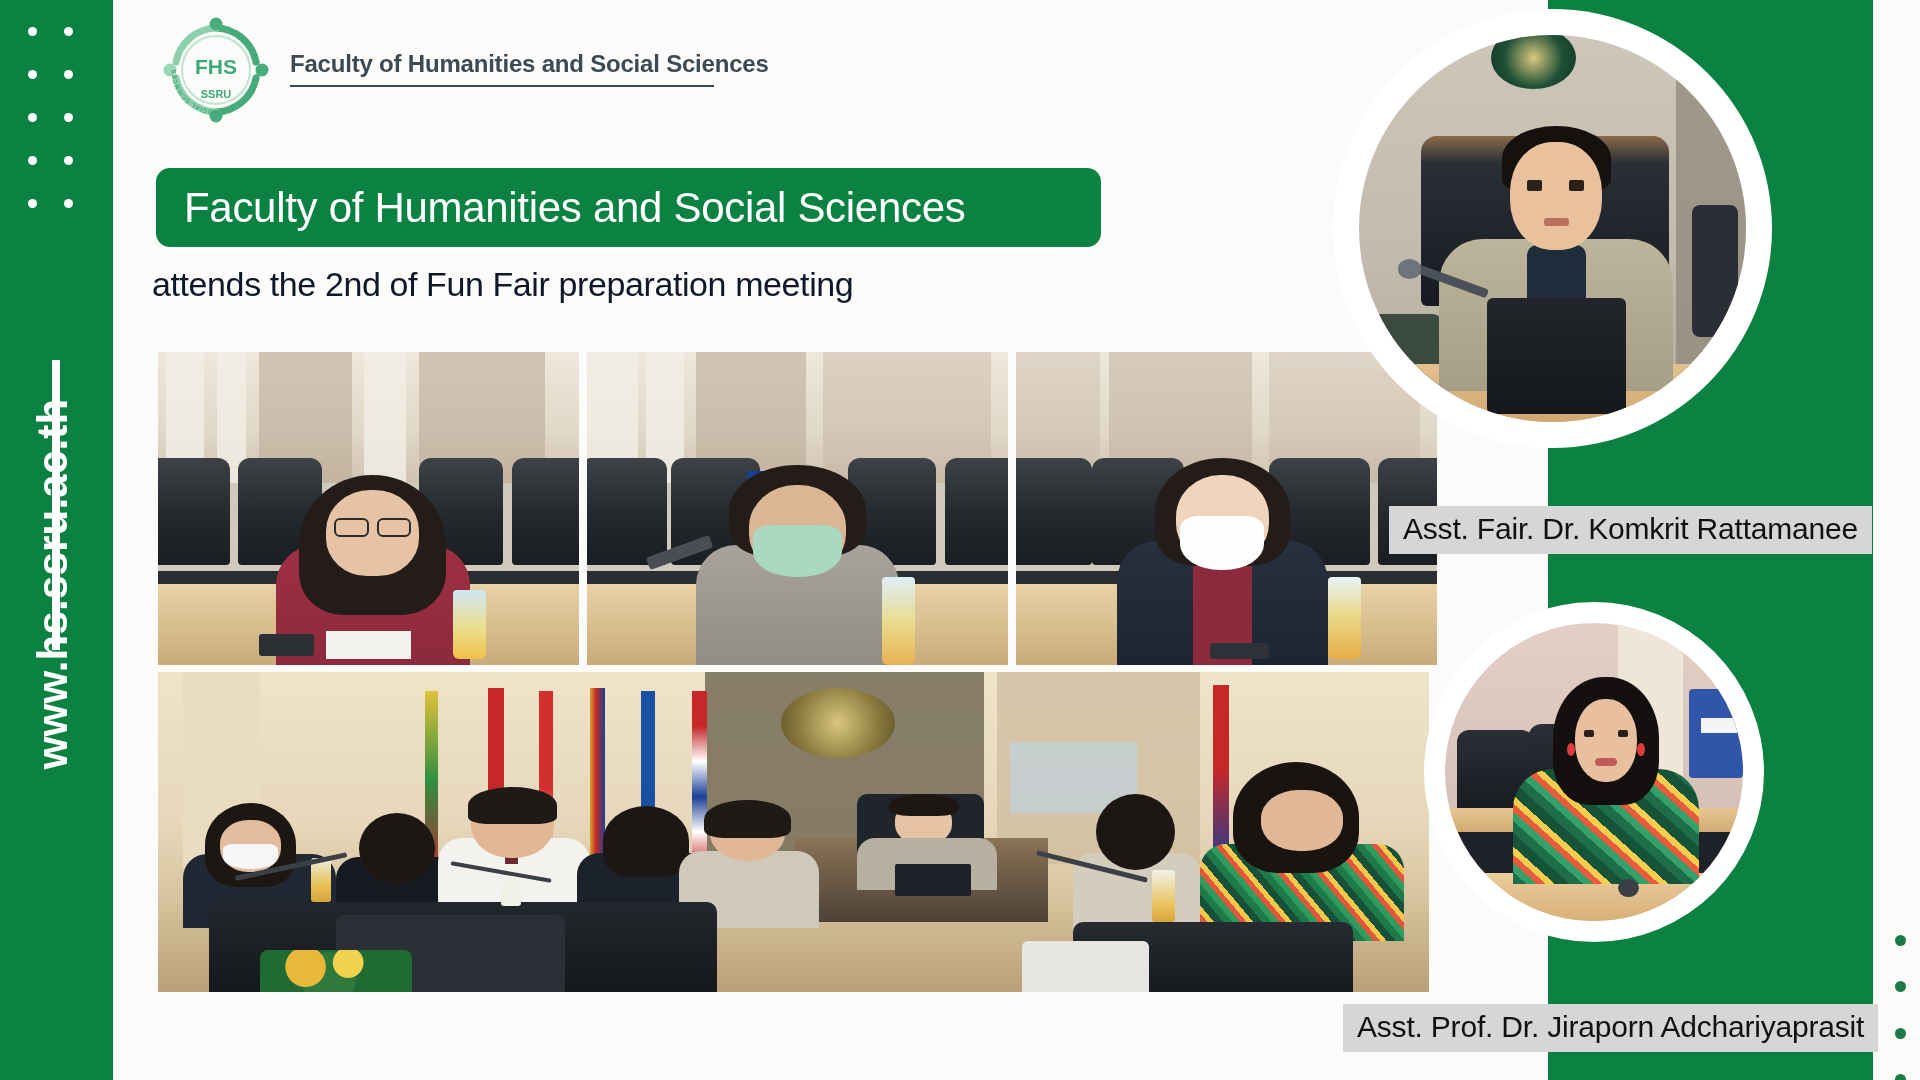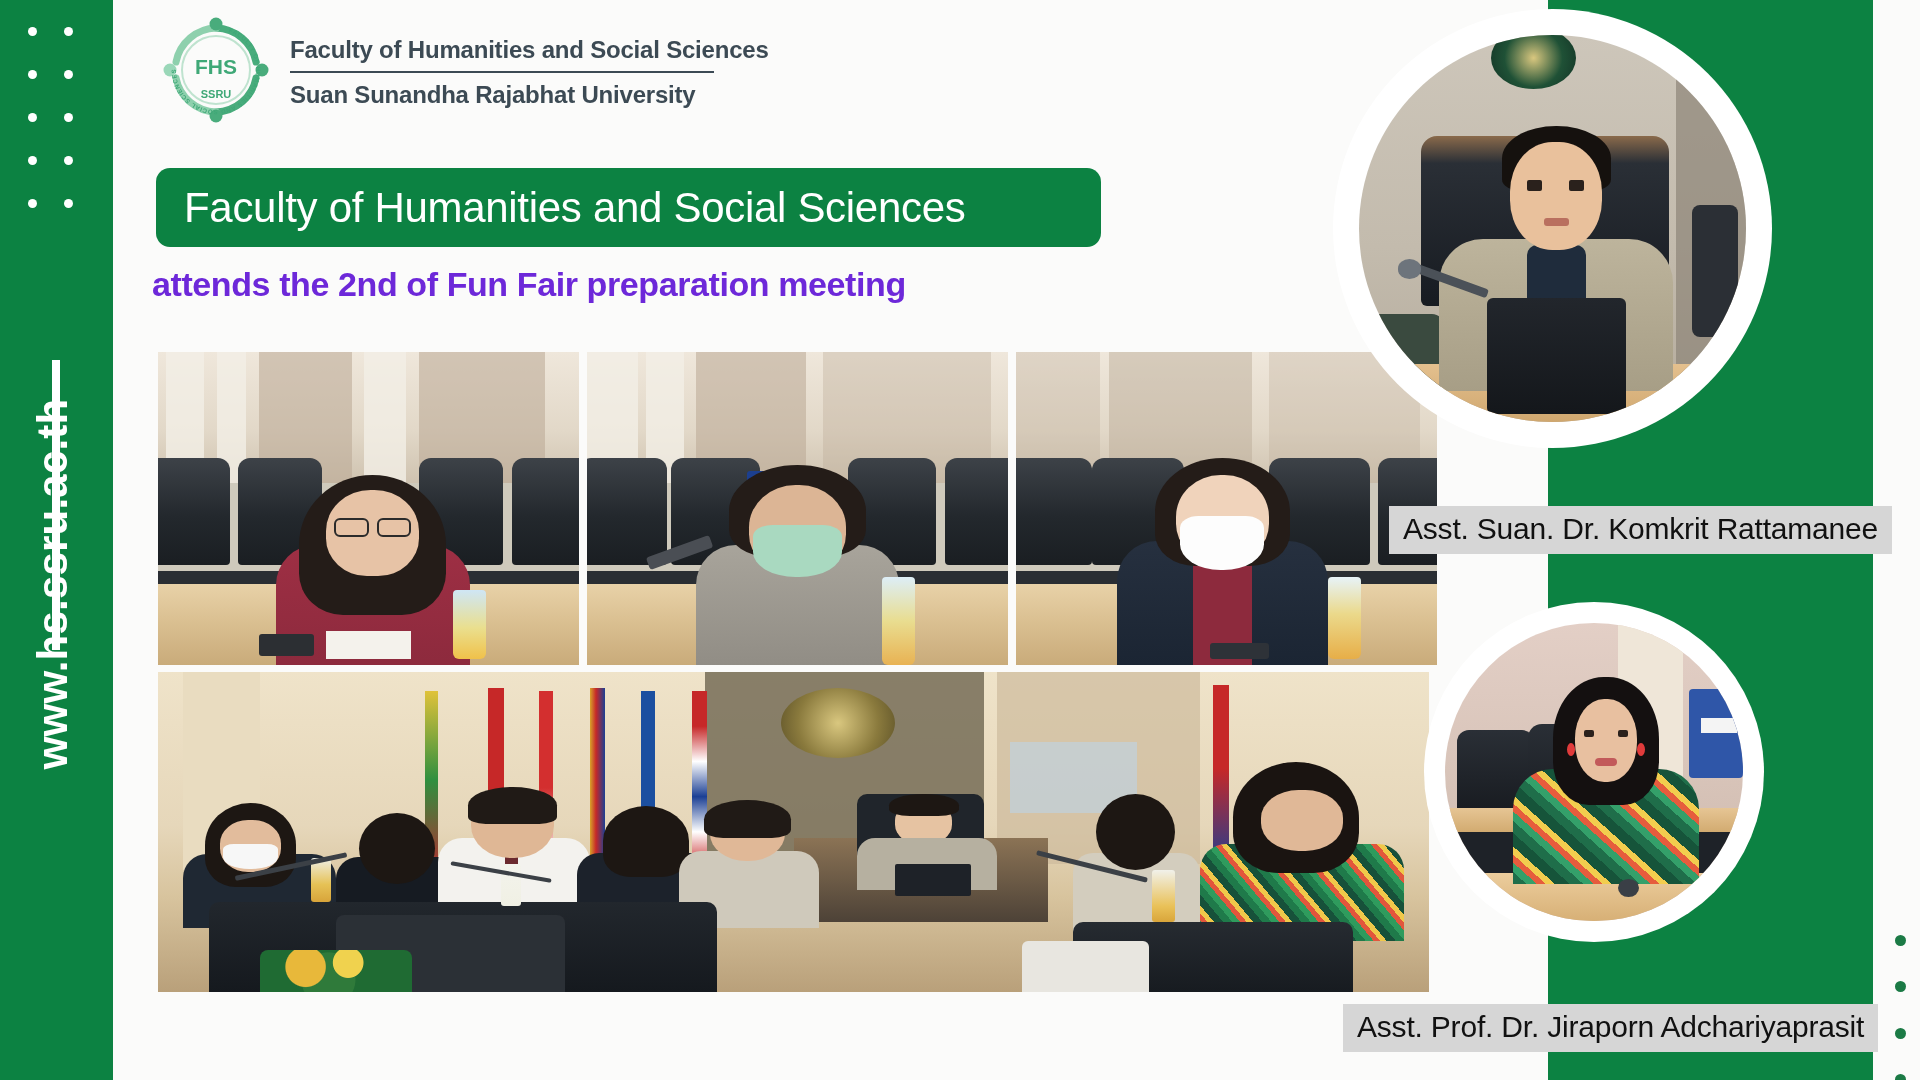--- a/index.html
+++ b/index.html
@@ -110,23 +110,23 @@
     color: #ffffff;
     font-size: 42px;
     font-weight: normal;
     padding-left: 28px;
     letter-spacing: -0.3px;
     white-space: nowrap;
   }
   .subtitle {
     position: absolute;
     left: 152px; top: 265px;
-    color: #6d28d9;
+    color: #0f172a;
     font-size: 34px;
-    font-weight: bold;
+    font-weight: normal;
     letter-spacing: -0.4px;
     white-space: nowrap;
   }
 
   
   .collage { position: absolute; left: 158px; top: 352px; }
   .collage-row-top {
     display: flex; gap: 8px;
   }
   .photo {
@@ -258,21 +258,20 @@
         <text font-family="&quot;Liberation Sans&quot;, sans-serif" font-size="6.2" fill="#3fa877" font-weight="bold" letter-spacing="0.6">
           <textPath href="#ringpath" startOffset="5%">FACULTY OF HUMANITIES AND SOCIAL SCIENCES</textPath>
         </text>
         <text x="56" y="60" text-anchor="middle" font-family="&quot;Liberation Sans&quot;, sans-serif" font-size="21" font-weight="bold" fill="#3fa877">FHS</text>
         <text x="56" y="84" text-anchor="middle" font-family="&quot;Liberation Sans&quot;, sans-serif" font-size="11" font-weight="bold" fill="#3fa877">SSRU</text>
       </svg>
     </div>
     <div class="header-text">
       <div class="header-line1">Faculty of Humanities and Social Sciences</div>
       <div class="header-rule"></div>
-      <div class="header-line2">Suan Sunandha Rajabhat University</div>
     </div>
   </div>
 
   <div class="title-banner">
     <span>Faculty of Humanities and Social Sciences</span>
   </div>
   <div class="subtitle">attends the 2nd of Fun Fair preparation meeting</div>
 
   <div class="collage">
     <div class="collage-row-top">
@@ -463,21 +462,21 @@
         </div>
 
         <div style="position:absolute;left:33%;bottom:2%;width:36%;height:30%;background:linear-gradient(180deg,#22262c 0%,#14171b 100%);border-radius:6px;"></div>
 
         <div style="position:absolute;left:12%;top:62%;width:22%;height:2.4%;background:#4b5158;transform:rotate(20deg);border-radius:3px;"></div>
         <div style="position:absolute;left:10%;top:58%;width:6%;height:5%;background:#6d747c;border-radius:50%;"></div>
       </div>
     </div>
     <div class="ring-thin"></div>
   </div>
-  <div class="nametag nametag-1">Asst. Suan. Dr. Komkrit Rattamanee</div>
+  <div class="nametag nametag-1">Asst. Fair. Dr. Komkrit Rattamanee</div>
 
   <div class="portrait-wrap portrait-2">
     <div class="ring-outer"></div>
     <div class="portrait-img">
       <div class="scene">
         <div style="position:absolute;inset:0;background:linear-gradient(180deg,#e3cfc6 0%,#d8c4b9 50%,#cbb7ab 100%);"></div>
         <div style="position:absolute;left:58%;top:0;width:22%;height:56%;background:#efe6d8;"></div>
         <div style="position:absolute;right:0;top:22%;width:18%;height:30%;background:#2f56a8;border-radius:4px;"></div>
         <div style="position:absolute;right:2%;top:32%;width:12%;height:5%;background:#f4f4f4;"></div>
 

